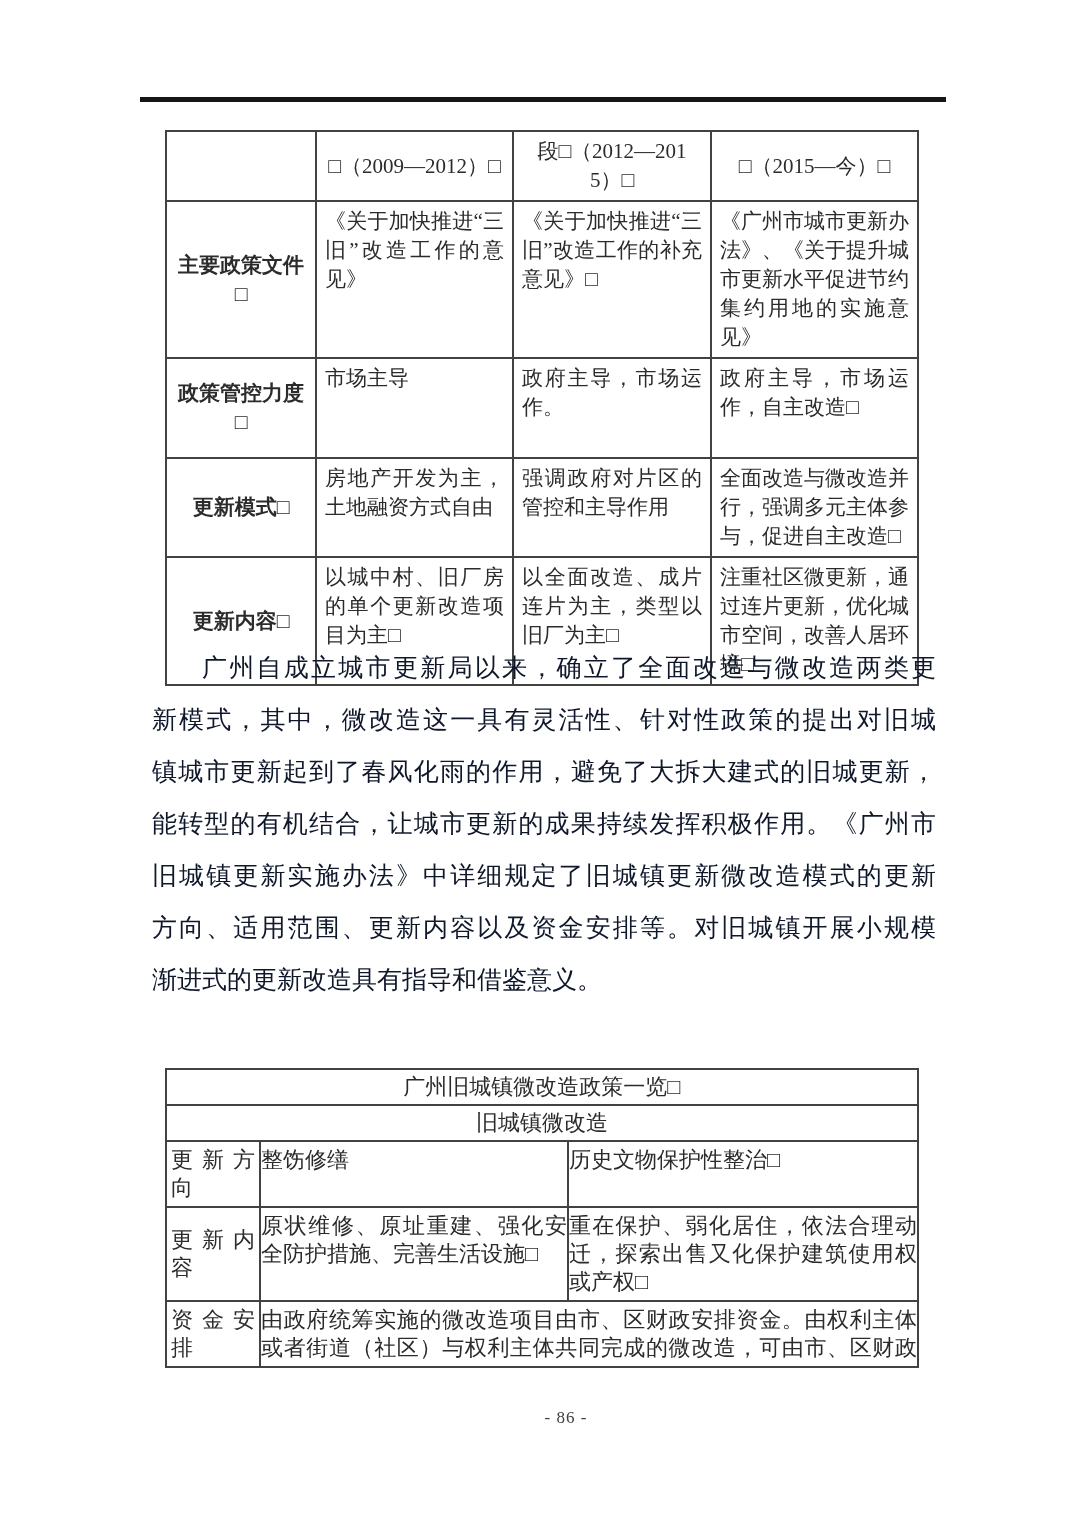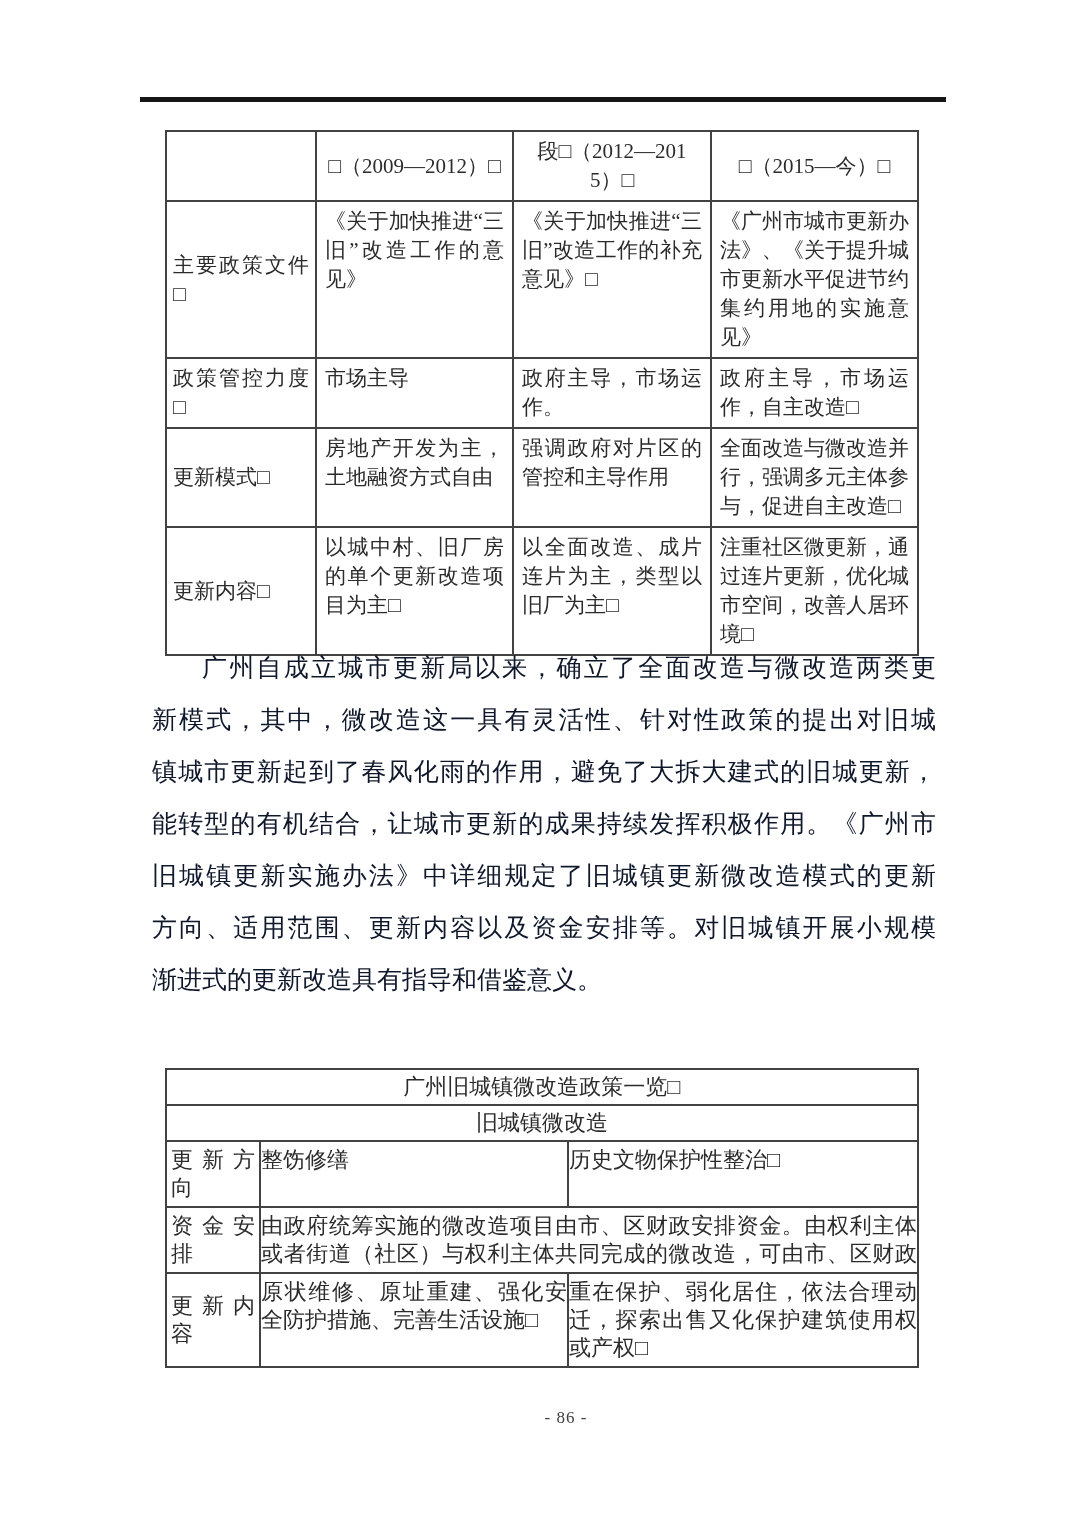--- a/index.html
+++ b/index.html
@@ -35,22 +35,24 @@
 
   
   .t1 { left: 165px; top: 130px; width: 752px; }
   .t1 td {
     font-size: 21px;
     line-height: 29px;
     padding: 5px 8px;
     text-align: justify;
   }
   .t1 td.lab {
+    text-align: center;
     vertical-align: middle;
-    padding: 5px 6px;
+    padding: 20px 6px;
+    font-weight: bold;
   }
   .t1 td.hdr {
     text-align: center;
     vertical-align: middle;
   }
 
   
   .para {
     position: absolute;
     left: 152px; top: 642px;
@@ -173,24 +175,24 @@
   </tr>
   <tr>
     <td class="span-head" colspan="3">旧城镇微改造</td>
   </tr>
   <tr>
     <td class="lab">更新方向</td>
     <td>整饬修缮</td>
     <td>历史文物保护性整治□</td>
   </tr>
   <tr>
-    <td class="lab">资金安排</td>
-    <td class="fill" colspan="2">由政府统筹实施的微改造项目由市、区财政安排资金。由权利主体或者街道（社区）与权利主体共同完成的微改造，可由市、区财政</td>
-  </tr>
-  <tr>
     <td class="lab">更新内容</td>
     <td>原状维修、原址重建、强化安全防护措施、完善生活设施□</td>
     <td>重在保护、弱化居住，依法合理动迁，探索出售又化保护建筑使用权或产权□</td>
+  </tr>
+  <tr>
+    <td class="lab">资金安排</td>
+    <td class="fill" colspan="2">由政府统筹实施的微改造项目由市、区财政安排资金。由权利主体或者街道（社区）与权利主体共同完成的微改造，可由市、区财政</td>
   </tr>
 </tbody>
   </table>
 
 <div class="pageno">- 86 -</div>
 
 </body></html>

